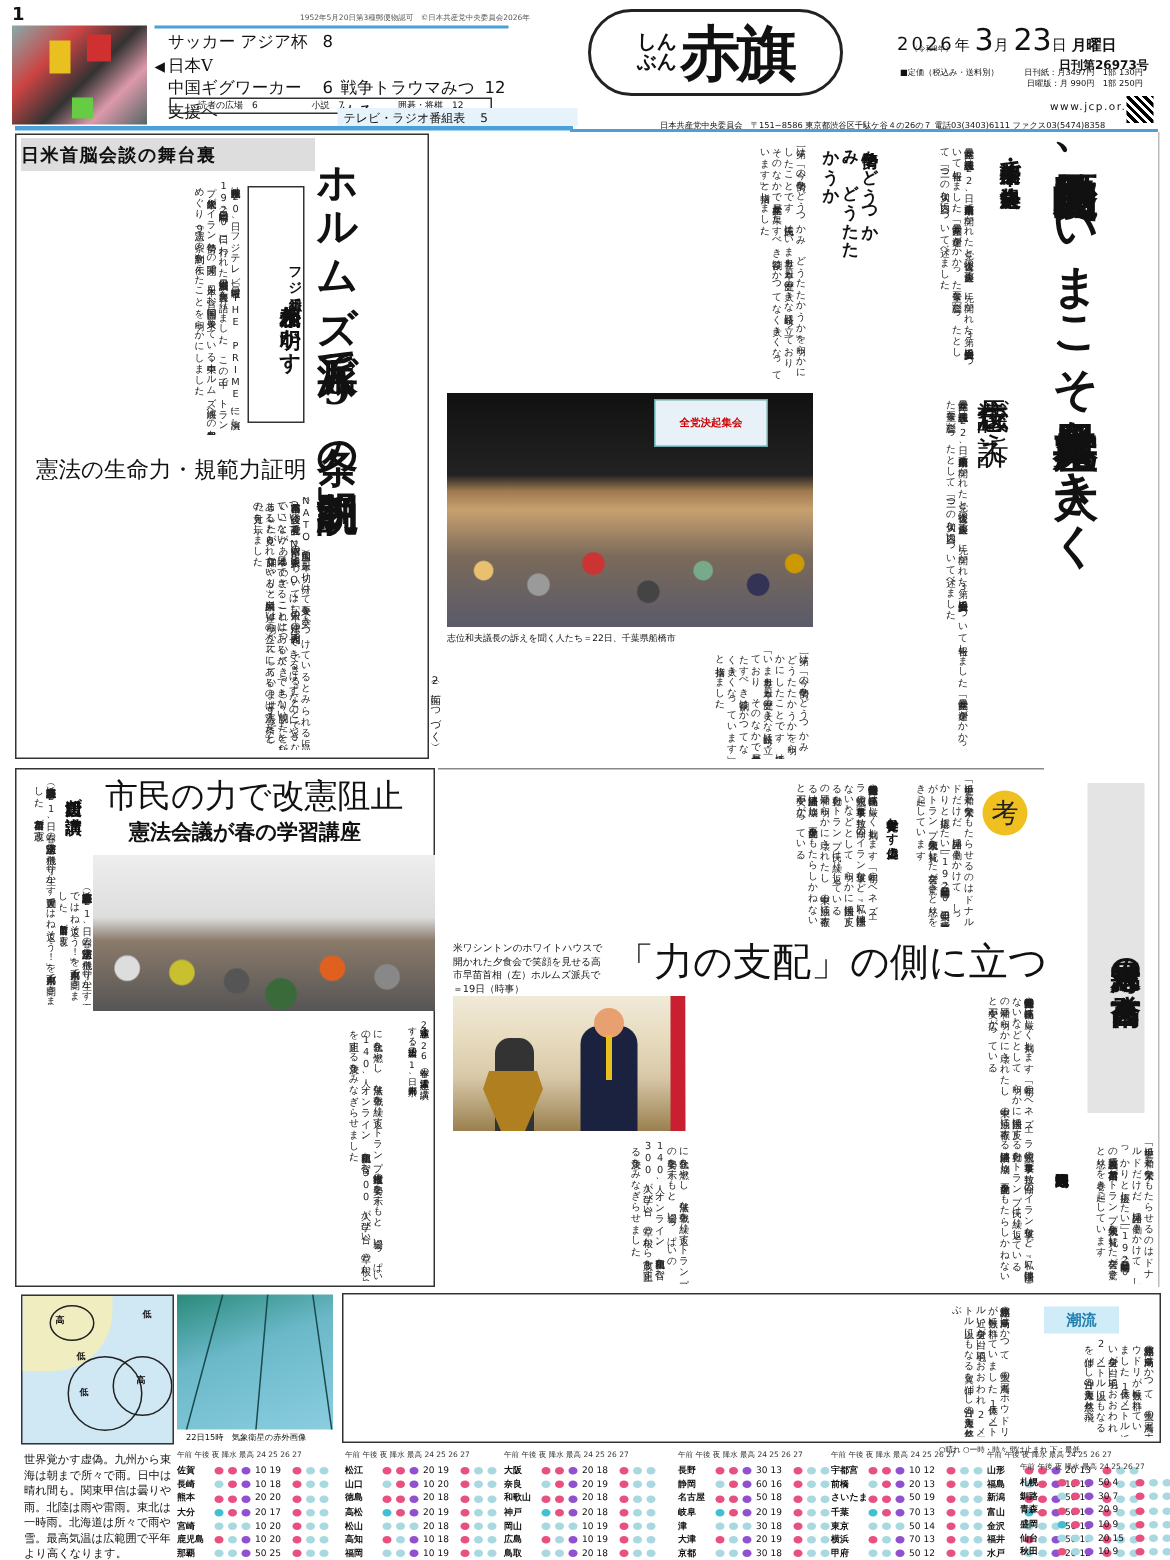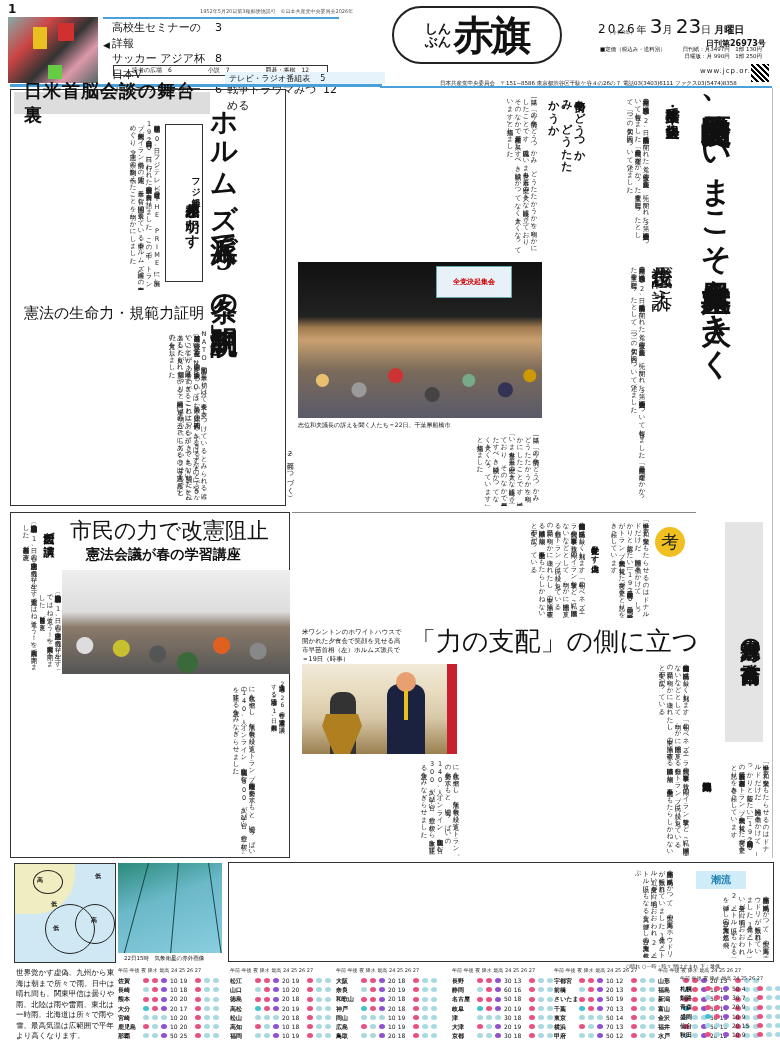--- a/index.html
+++ b/index.html
@@ -31,21 +31,21 @@
 .era{left:607px;top:29px;font-size:5px;color:#333}
 .issue{left:706px;top:38px;font-size:8px;font-weight:bold}
 .price{left:600px;top:46px;font-size:5.5px;line-height:7px;width:162px}
 .price .r{display:flex;justify-content:space-between}
 .url{left:700px;top:67px;font-size:7px;letter-spacing:1px}
 .qr{left:751px;top:64px;width:18px;height:18px;background:repeating-linear-gradient(45deg,#000 0 2px,#fff 2px 4px)}
 .addr{left:440px;top:80px;font-size:5.5px;white-space:nowrap}
 .hr-top{left:380px;top:86px;width:392px;height:2px;background:#4aa0d8}
 .box{border:1px solid #333}
 .text-block{font-size:6.5px;line-height:8px;color:#222;overflow:hidden}
-.h-nichibei{left:14px;top:92px;width:196px;height:22px;background:#ddd;font-size:18px;font-weight:bold;display:flex;align-items:center;padding-left:10px;letter-spacing:1px}
+.h-nichibei{left:14px;top:92px;width:196px;height:22px;background:#ddd;font-size:12px;font-weight:bold;display:flex;align-items:center;letter-spacing:1px}
 .h-hormuz{left:210px;top:92px;font-size:27px;line-height:29px;font-weight:bold;height:390px}
 .sub-fuji{left:165px;top:124px;width:38px;height:158px;border:1px solid #333;display:flex;flex-direction:row-reverse;justify-content:center;gap:2px;padding-top:6px}
 .sub-fuji .a{font-size:9px;font-weight:bold}
 .sub-fuji .b{font-size:14px;font-weight:bold}
 .h-kenpo{left:24px;top:304px;font-size:15px;white-space:nowrap}
 .right-headline{left:700px;top:92px;font-size:30px;line-height:33px;font-weight:900;height:430px}
 .right-sub1{left:664px;top:98px;font-size:14px;font-weight:bold;height:160px}
 .right-sub2{left:650px;top:250px;font-size:21px;line-height:24px;height:190px}
 .jousei{left:560px;top:92px;font-size:11px;font-weight:bold;height:75px;line-height:13px}
 .photo-rally{left:298px;top:262px;width:244px;height:156px;background:linear-gradient(180deg,#111 0%,#222 35%,#a07a50 42%,#c8a070 50%,#7a6a5a 70%,#5a5a6a 100%);overflow:hidden}
@@ -102,24 +102,20 @@
 <div class="abs permit">1952年5月20日第3種郵便物認可　©日本共産党中央委員会2026年</div>
 <div class="abs cover-photo">
     <div class="p1"></div>
     <div class="p2"></div>
     <div class="p3"></div>
   </div>
 <div class="abs arrow-left">◀</div>
 <div class="abs index-bar"></div>
 <div class="abs index serif">
   <div class="row">
-    <span class="it">
-        <span>高校生セミナーの詳報</span>
-        <span class="num">3</span>
-      </span>
   </div>
   <div class="row">
     <span class="it">
         <span>サッカー アジア杯 日本V</span>
         <span class="num">8</span>
       </span>
   </div>
   <div class="row">
     <span class="it">
         <span>中国ギグワーカー支援へ</span>

